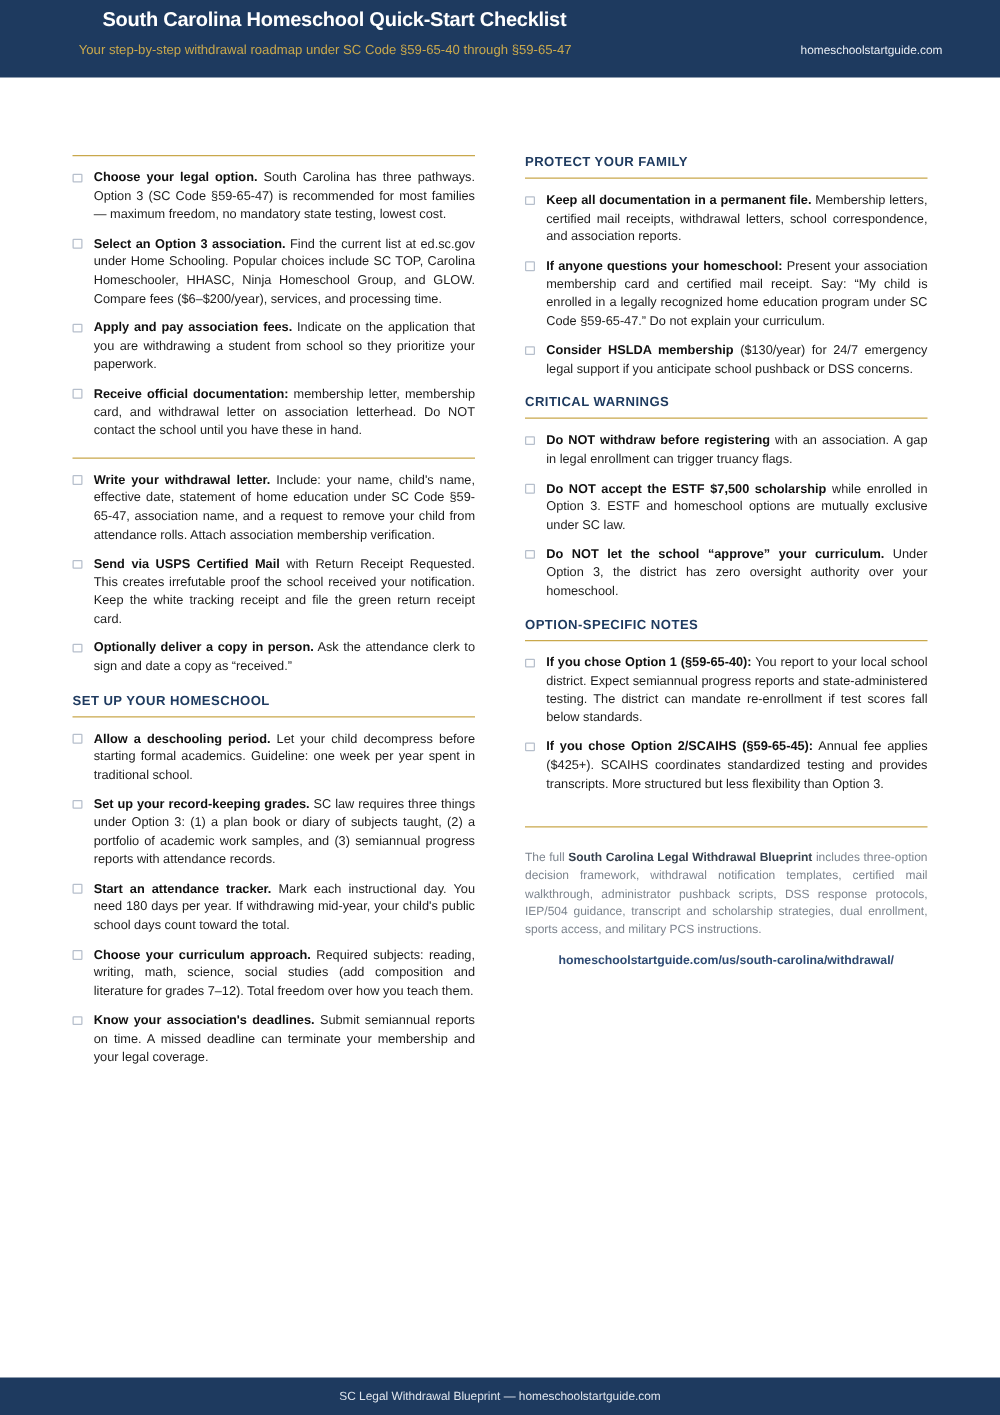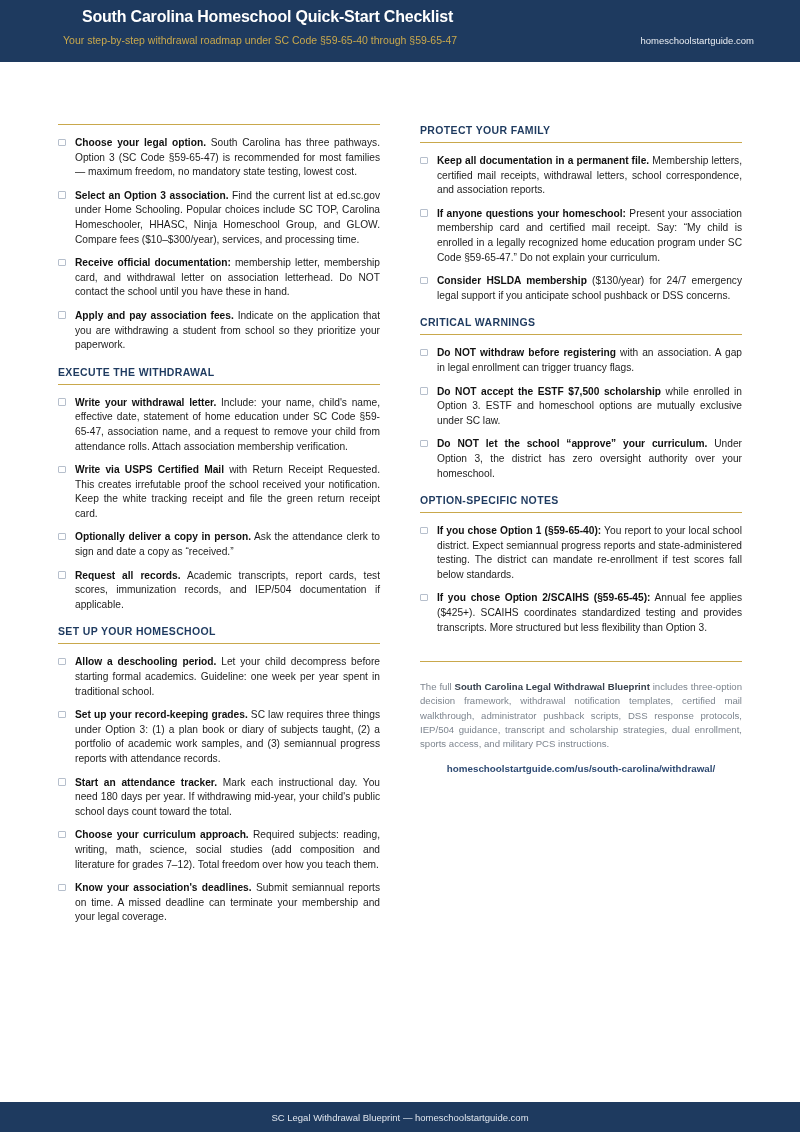--- a/index.html
+++ b/index.html
@@ -160,33 +160,31 @@
   <div class="header-sub">Your step-by-step withdrawal roadmap under SC Code §59-65-40 through §59-65-47</div>
   <div class="header-site">homeschoolstartguide.com</div>
 </div>
 
 <div class="page">
   <div class="col col-left" id="col-left">
       <div class="section">
         <div class="sec-rule"></div>
         <ul class="items">
           <li class="item"><span class="checkbox"></span><b>Choose your legal option.</b><span> South Carolina has three pathways.  Option 3 (SC Code §59-65-47) is recommended for most families — maximum freedom, no mandatory state testing, lowest cost.</span></li>
-          <li class="item"><span class="checkbox"></span><b>Select an Option 3 association.</b><span> Find the current list at ed.sc.gov under Home Schooling.  Popular choices include SC TOP, Carolina Homeschooler, HHASC, Ninja Homeschool Group, and GLOW. Compare fees ($10–$300/year), services, and processing time.</span></li>
+          <li class="item"><span class="checkbox"></span><b>Select an Option 3 association.</b><span> Find the current list at ed.sc.gov under Home Schooling.  Popular choices include SC TOP, Carolina Homeschooler, HHASC, Ninja Homeschool Group, and GLOW. Compare fees ($6–$200/year), services, and processing time.</span></li>
+          <li class="item"><span class="checkbox"></span><b>Apply and pay association fees.</b><span> Indicate on the application that you are withdrawing a student from school so they prioritize your paperwork.</span></li>
           <li class="item"><span class="checkbox"></span><b>Receive official documentation:</b><span> membership letter, membership card, and withdrawal letter on association letterhead.  Do NOT contact the school until you have these in hand.</span></li>
-          <li class="item"><span class="checkbox"></span><b>Apply and pay association fees.</b><span> Indicate on the application that you are withdrawing a student from school so they prioritize your paperwork.</span></li>
-        </ul>
-      </div>
-      <div class="section">
-        <div class="sec-title">EXECUTE THE WITHDRAWAL</div>
+        </ul>
+      </div>
+      <div class="section">
         <div class="sec-rule"></div>
         <ul class="items">
           <li class="item"><span class="checkbox"></span><b>Write your withdrawal letter.</b><span> Include:  your name, child's name, effective date, statement of home education under SC Code §59-65-47, association name, and a request to remove your child from attendance rolls. Attach association membership verification.</span></li>
-          <li class="item"><span class="checkbox"></span><b>Write via USPS Certified Mail</b><span> with Return Receipt Requested. This creates irrefutable proof the school received your notification. Keep the white tracking receipt and file the green return receipt card.</span></li>
+          <li class="item"><span class="checkbox"></span><b>Send via USPS Certified Mail</b><span> with Return Receipt Requested. This creates irrefutable proof the school received your notification. Keep the white tracking receipt and file the green return receipt card.</span></li>
           <li class="item"><span class="checkbox"></span><b>Optionally deliver a copy in person.</b><span> Ask the attendance clerk to sign and date a copy as “received.”</span></li>
-          <li class="item"><span class="checkbox"></span><b>Request all records.</b><span> Academic transcripts, report cards, test scores, immunization records, and IEP/504 documentation if applicable.</span></li>
         </ul>
       </div>
       <div class="section">
         <div class="sec-title">SET UP YOUR HOMESCHOOL</div>
         <div class="sec-rule"></div>
         <ul class="items">
           <li class="item"><span class="checkbox"></span><b>Allow a deschooling period.</b><span>  Let your child decompress before starting formal academics.  Guideline: one week per year spent in traditional school.</span></li>
           <li class="item"><span class="checkbox"></span><b>Set up your record-keeping grades.</b><span>  SC law requires three things under Option 3:  (1) a plan book or diary of subjects taught, (2) a portfolio of academic work samples, and (3) semiannual progress reports with attendance records.</span></li>
           <li class="item"><span class="checkbox"></span><b>Start an attendance tracker.</b><span> Mark each instructional day.  You need 180 days per year.  If withdrawing mid-year, your child's public school days count toward the total.</span></li>
           <li class="item"><span class="checkbox"></span><b>Choose your curriculum approach.</b><span>  Required subjects: reading, writing, math, science, social studies (add composition and literature for grades 7–12).  Total freedom over how you teach them.</span></li>

